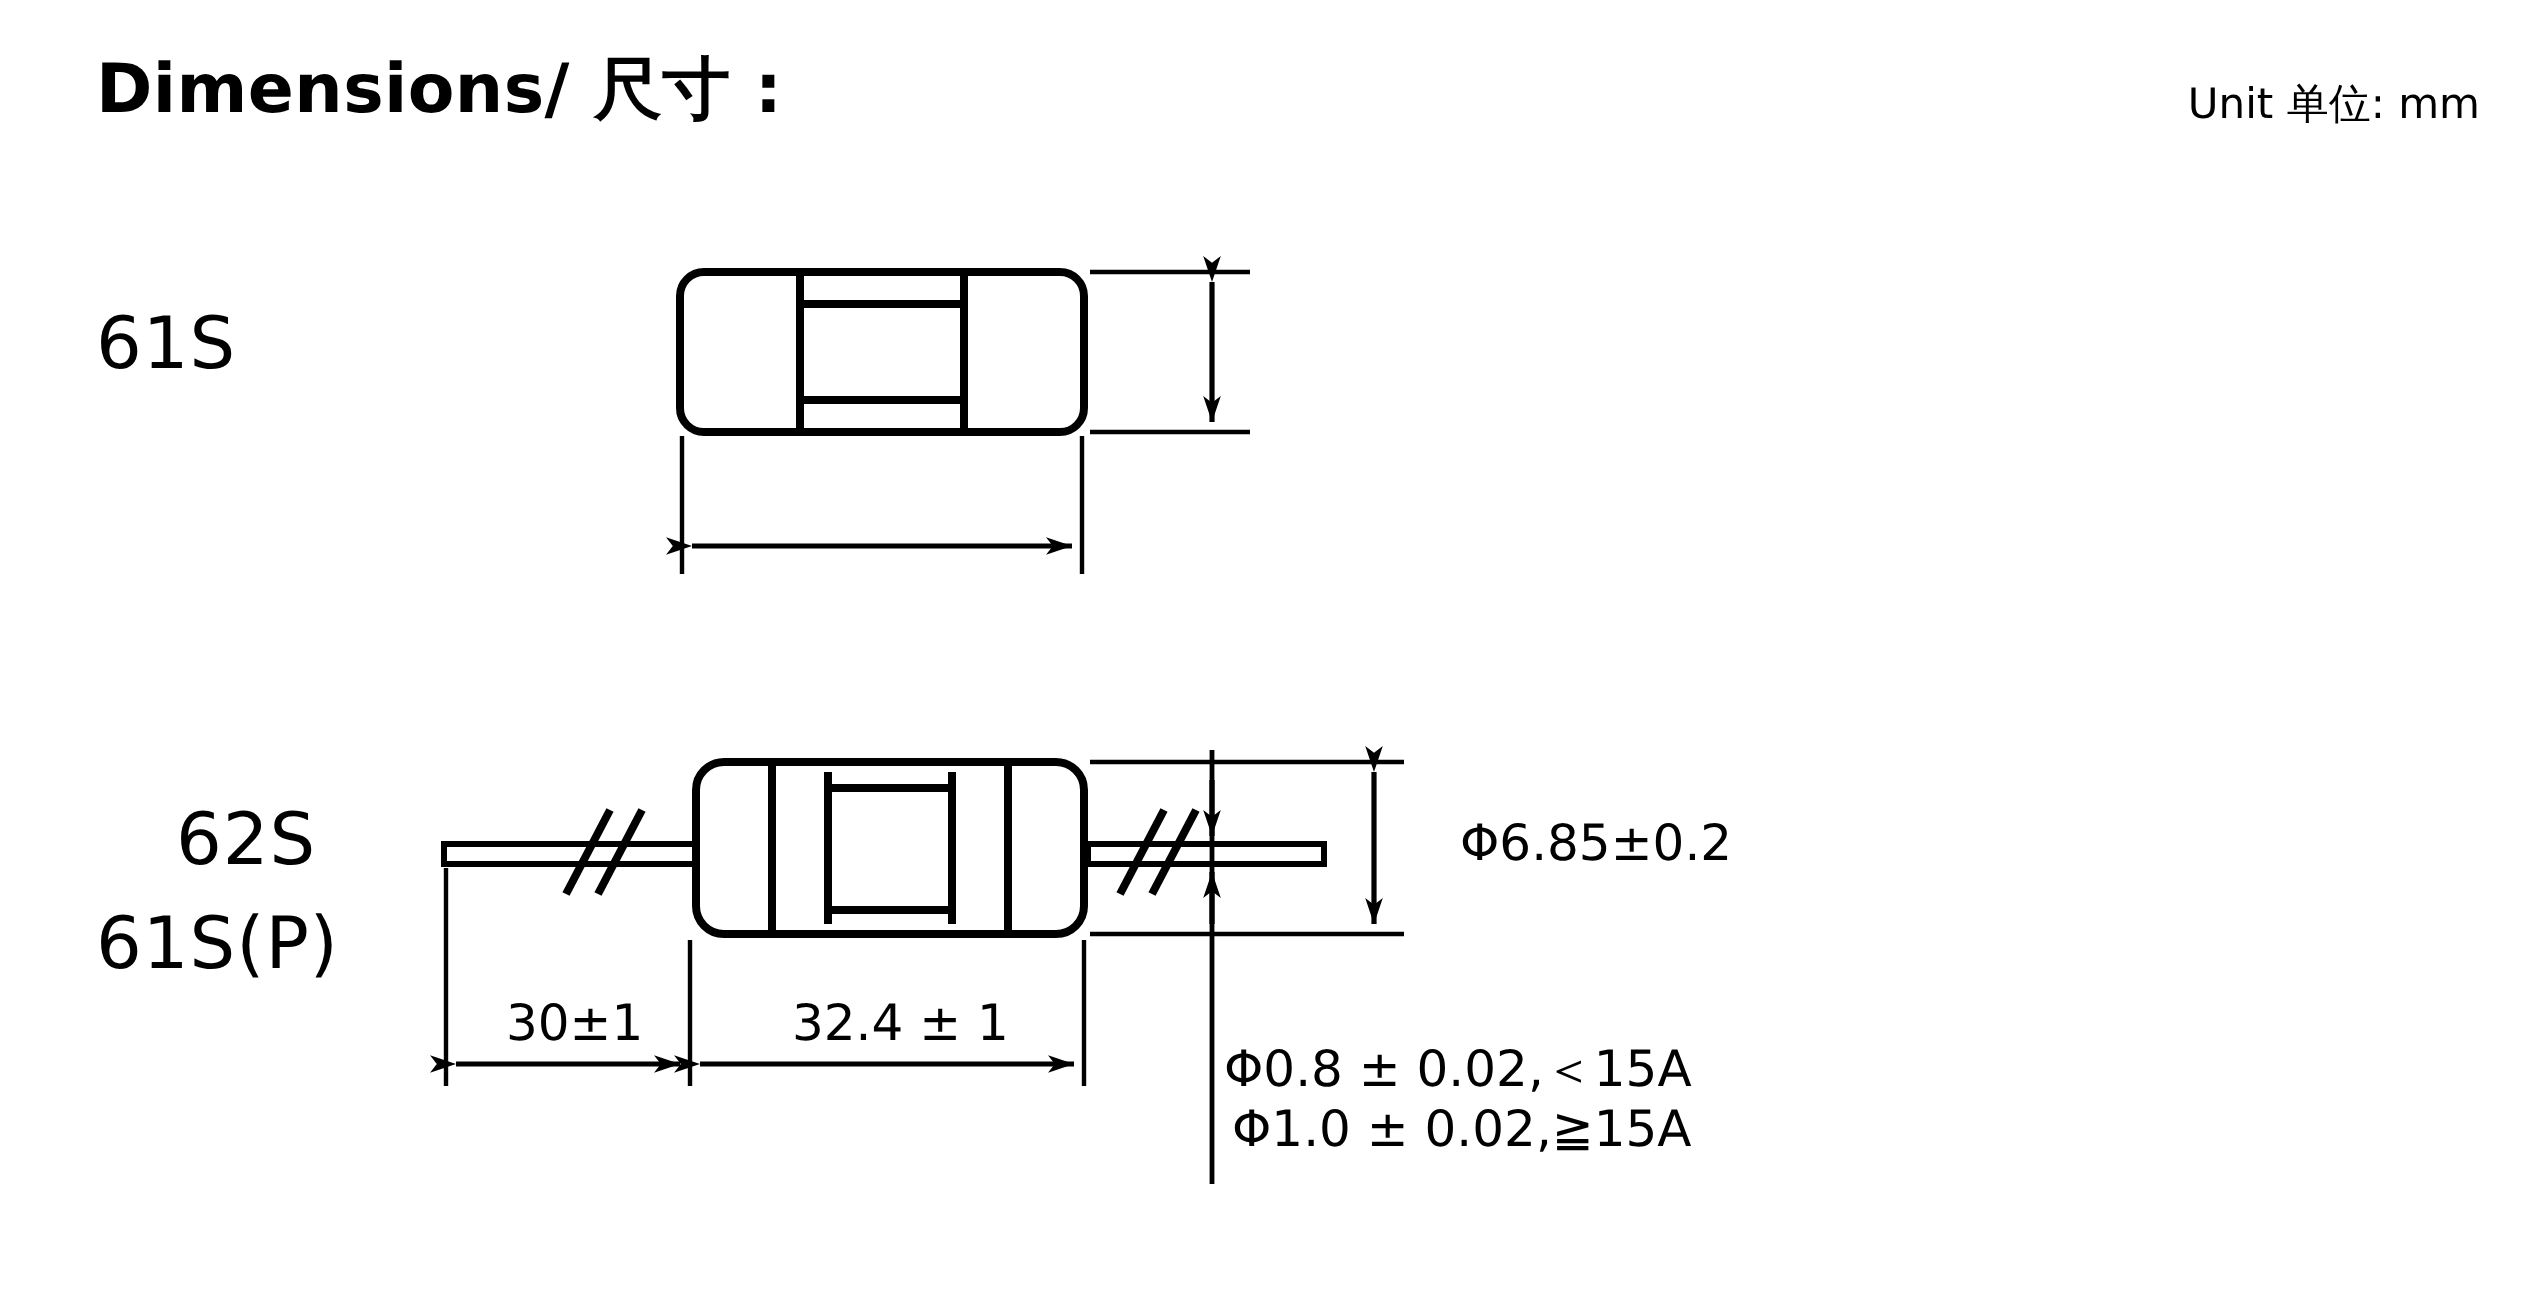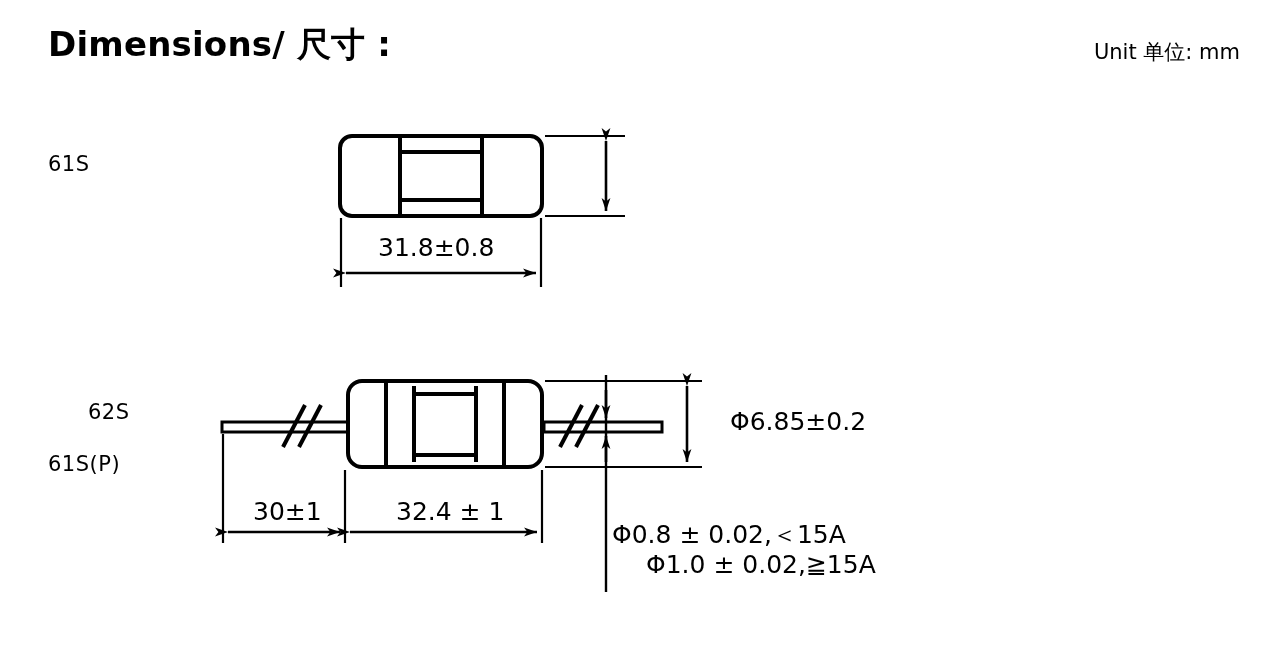--- a/index.html
+++ b/index.html
@@ -34,21 +34,21 @@
   .unit-note {
     position: absolute;
     right: 32px;
     top: 38px;
     font-size: 21px;
     font-weight: normal;
     white-space: nowrap;
   }
   .part-label {
     position: absolute;
-    font-size: 21px;
+    font-size: 36px;
     font-weight: normal;
     white-space: nowrap;
     letter-spacing: 0.5px;
   }
   #label-61s { left: 48px; top: 152px; }
   #label-62s { left: 48px; top: 400px; margin-left: 40px; }
   #label-61sp { left: 48px; top: 452px; }
 
   .dim-text {
     position: absolute;
@@ -56,35 +56,34 @@
     white-space: nowrap;
     letter-spacing: 0px;
   }
 
   #dim-dia-61s { left: 617px; top: 160px; }
   #dim-len-61s { left: 378px; top: 233px; }
   #dim-dia-62s { left: 699px; top: 407px; margin-left: 31px; }
   #dim-lead-len { left: 253px; top: 497px; }
   #dim-body-len { left: 396px; top: 497px; }
   #dim-wire-a { left: 612px; top: 518px; }
-  #dim-wire-b { left: 646px; top: 550px; }
+  #dim-wire-b { left: 616px; top: 550px; }
 </style>
 </head>
 <body>
 
 <div id="sheet">
 
   <div class="page-title">Dimensions/ 尺寸 :</div>
   <div class="unit-note">Unit 单位: mm</div>
 
   <div class="part-label" id="label-61s">61S</div>
   <div class="part-label" id="label-62s">62S</div>
   <div class="part-label" id="label-61sp">61S(P)</div>
 
-  <div class="dim-text" id="dim-len-61s">31.8±0.8</div>
 
   <div class="dim-text" id="dim-dia-62s">Φ6.85±0.2</div>
   <div class="dim-text" id="dim-lead-len">30±1</div>
   <div class="dim-text" id="dim-body-len">32.4 ± 1</div>
   <div class="dim-text" id="dim-wire-a">Φ0.8 ± 0.02,＜15A</div>
   <div class="dim-text" id="dim-wire-b">Φ1.0 ± 0.02,≧15A</div>
 
   <svg width="1272" height="648" viewBox="0 0 1272 648" style="position:absolute;left:0;top:0;">
 
     <defs>

